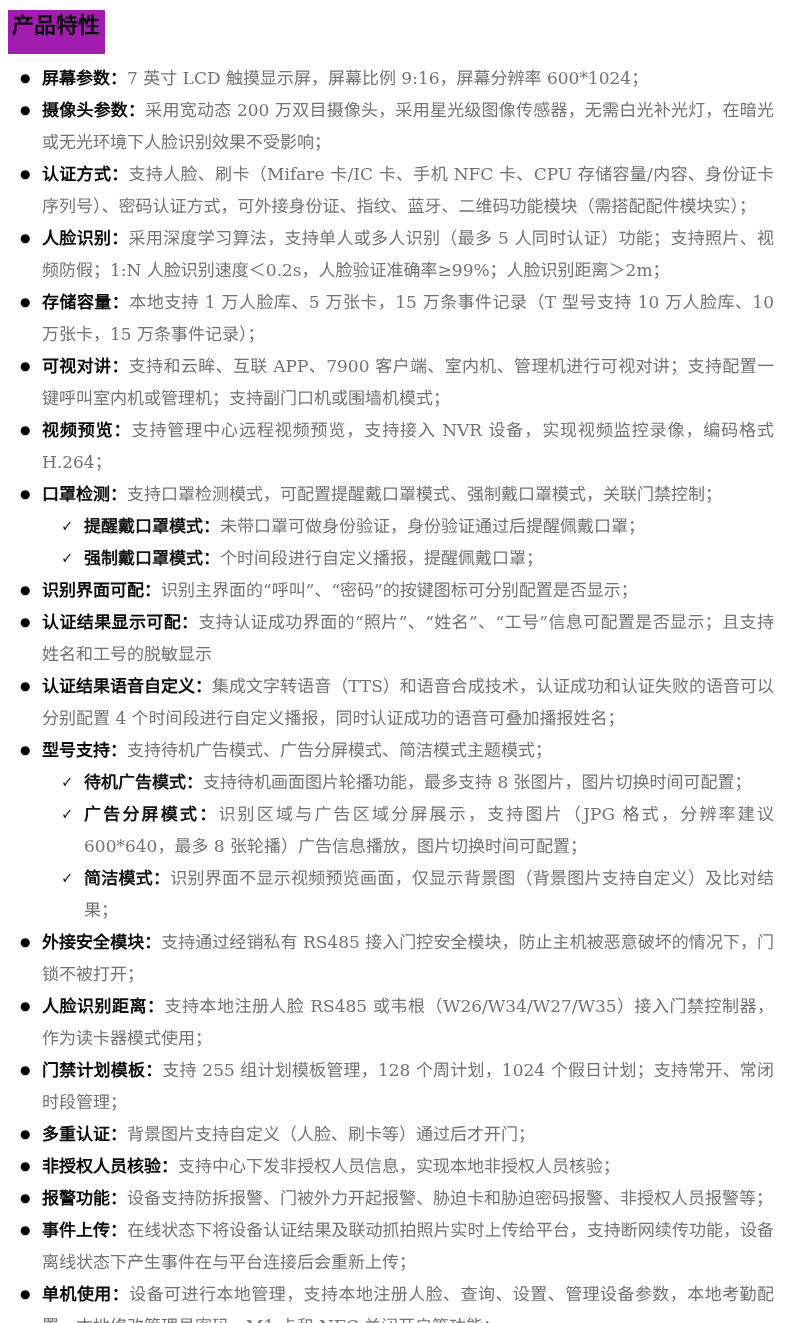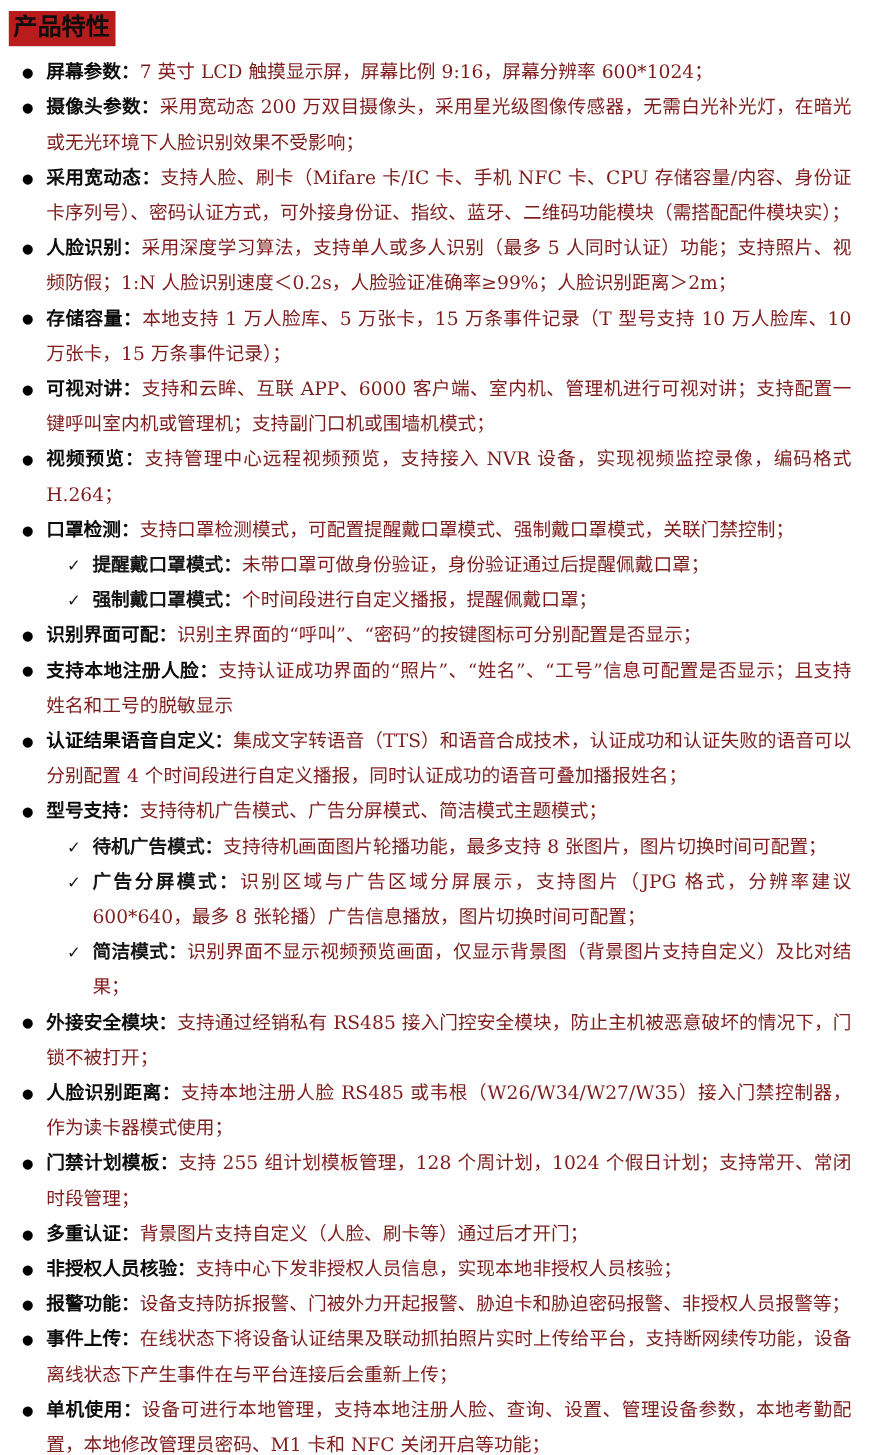--- a/index.html
+++ b/index.html
@@ -17,22 +17,22 @@
   }
   .title-wrap {
     margin: 0 0 8px 8px;
   }
   .page-title {
     display: inline-block;
     margin: 0;
     font-size: 22px;
     font-weight: bold;
     line-height: 1.25;
-    background: #b91c1c;
-    padding: 2px 5px 2px 4px;
+    background: #a21caf;
+    padding: 2px 5px 14px 4px;
     color: #0d0d0d;
   }
   .feature-list {
     list-style: none;
     margin: 0;
     padding: 0;
     font-size: 17px;
     line-height: 32px;
   }
   .feature-row {
@@ -61,66 +61,66 @@
   }
   .label {
     font-weight: bold;
     color: #0d0d0d;
   }
   .feature-row.check .label {
     font-weight: bold;
     color: #161616;
   }
   .text {
-    color: #7f1d1d;
+    color: #737373;
   }
 </style>
 </head>
 <body>
 
 <div class="title-wrap">
   <h1 class="page-title">产品特性</h1>
 </div>
 
 <ul class="feature-list">
     <li class="feature-row bullet">
     <span class="marker">●</span><span class="label">屏幕参数：</span><span class="text">7 英寸 LCD 触摸显示屏，屏幕比例 9:16，屏幕分辨率 600*1024；</span>
   </li>
     <li class="feature-row bullet">
     <span class="marker">●</span><span class="label">摄像头参数：</span><span class="text">采用宽动态 200 万双目摄像头，采用星光级图像传感器，无需白光补光灯，在暗光或无光环境下人脸识别效果不受影响；</span>
   </li>
     <li class="feature-row bullet">
-    <span class="marker">●</span><span class="label">采用宽动态：</span><span class="text">支持人脸、刷卡（Mifare 卡/IC 卡、手机 NFC 卡、CPU 存储容量/内容、身份证卡序列号）、密码认证方式，可外接身份证、指纹、蓝牙、二维码功能模块（需搭配配件模块实）；</span>
+    <span class="marker">●</span><span class="label">认证方式：</span><span class="text">支持人脸、刷卡（Mifare 卡/IC 卡、手机 NFC 卡、CPU 存储容量/内容、身份证卡序列号）、密码认证方式，可外接身份证、指纹、蓝牙、二维码功能模块（需搭配配件模块实）；</span>
   </li>
     <li class="feature-row bullet">
     <span class="marker">●</span><span class="label">人脸识别：</span><span class="text">采用深度学习算法，支持单人或多人识别（最多 5 人同时认证）功能；支持照片、视频防假；1:N 人脸识别速度＜0.2s，人脸验证准确率≥99%；人脸识别距离＞2m；</span>
   </li>
     <li class="feature-row bullet">
     <span class="marker">●</span><span class="label">存储容量：</span><span class="text">本地支持 1 万人脸库、5 万张卡，15 万条事件记录（T 型号支持 10 万人脸库、10 万张卡，15 万条事件记录）；</span>
   </li>
     <li class="feature-row bullet">
-    <span class="marker">●</span><span class="label">可视对讲：</span><span class="text">支持和云眸、互联 APP、6000 客户端、室内机、管理机进行可视对讲；支持配置一键呼叫室内机或管理机；支持副门口机或围墙机模式；</span>
+    <span class="marker">●</span><span class="label">可视对讲：</span><span class="text">支持和云眸、互联 APP、7900 客户端、室内机、管理机进行可视对讲；支持配置一键呼叫室内机或管理机；支持副门口机或围墙机模式；</span>
   </li>
     <li class="feature-row bullet">
     <span class="marker">●</span><span class="label">视频预览：</span><span class="text">支持管理中心远程视频预览，支持接入 NVR 设备，实现视频监控录像，编码格式 H.264；</span>
   </li>
     <li class="feature-row bullet">
     <span class="marker">●</span><span class="label">口罩检测：</span><span class="text">支持口罩检测模式，可配置提醒戴口罩模式、强制戴口罩模式，关联门禁控制；</span>
   </li>
     <li class="feature-row check">
     <span class="marker">✓</span><span class="label">提醒戴口罩模式：</span><span class="text">未带口罩可做身份验证，身份验证通过后提醒佩戴口罩；</span>
   </li>
     <li class="feature-row check">
     <span class="marker">✓</span><span class="label">强制戴口罩模式：</span><span class="text">个时间段进行自定义播报，提醒佩戴口罩；</span>
   </li>
     <li class="feature-row bullet">
     <span class="marker">●</span><span class="label">识别界面可配：</span><span class="text">识别主界面的“呼叫”、“密码”的按键图标可分别配置是否显示；</span>
   </li>
     <li class="feature-row bullet">
-    <span class="marker">●</span><span class="label">支持本地注册人脸：</span><span class="text">支持认证成功界面的“照片”、“姓名”、“工号”信息可配置是否显示；且支持姓名和工号的脱敏显示</span>
+    <span class="marker">●</span><span class="label">认证结果显示可配：</span><span class="text">支持认证成功界面的“照片”、“姓名”、“工号”信息可配置是否显示；且支持姓名和工号的脱敏显示</span>
   </li>
     <li class="feature-row bullet">
     <span class="marker">●</span><span class="label">认证结果语音自定义：</span><span class="text">集成文字转语音（TTS）和语音合成技术，认证成功和认证失败的语音可以分别配置 4 个时间段进行自定义播报，同时认证成功的语音可叠加播报姓名；</span>
   </li>
     <li class="feature-row bullet">
     <span class="marker">●</span><span class="label">型号支持：</span><span class="text">支持待机广告模式、广告分屏模式、简洁模式主题模式；</span>
   </li>
     <li class="feature-row check">
     <span class="marker">✓</span><span class="label">待机广告模式：</span><span class="text">支持待机画面图片轮播功能，最多支持 8 张图片，图片切换时间可配置；</span>
   </li>

